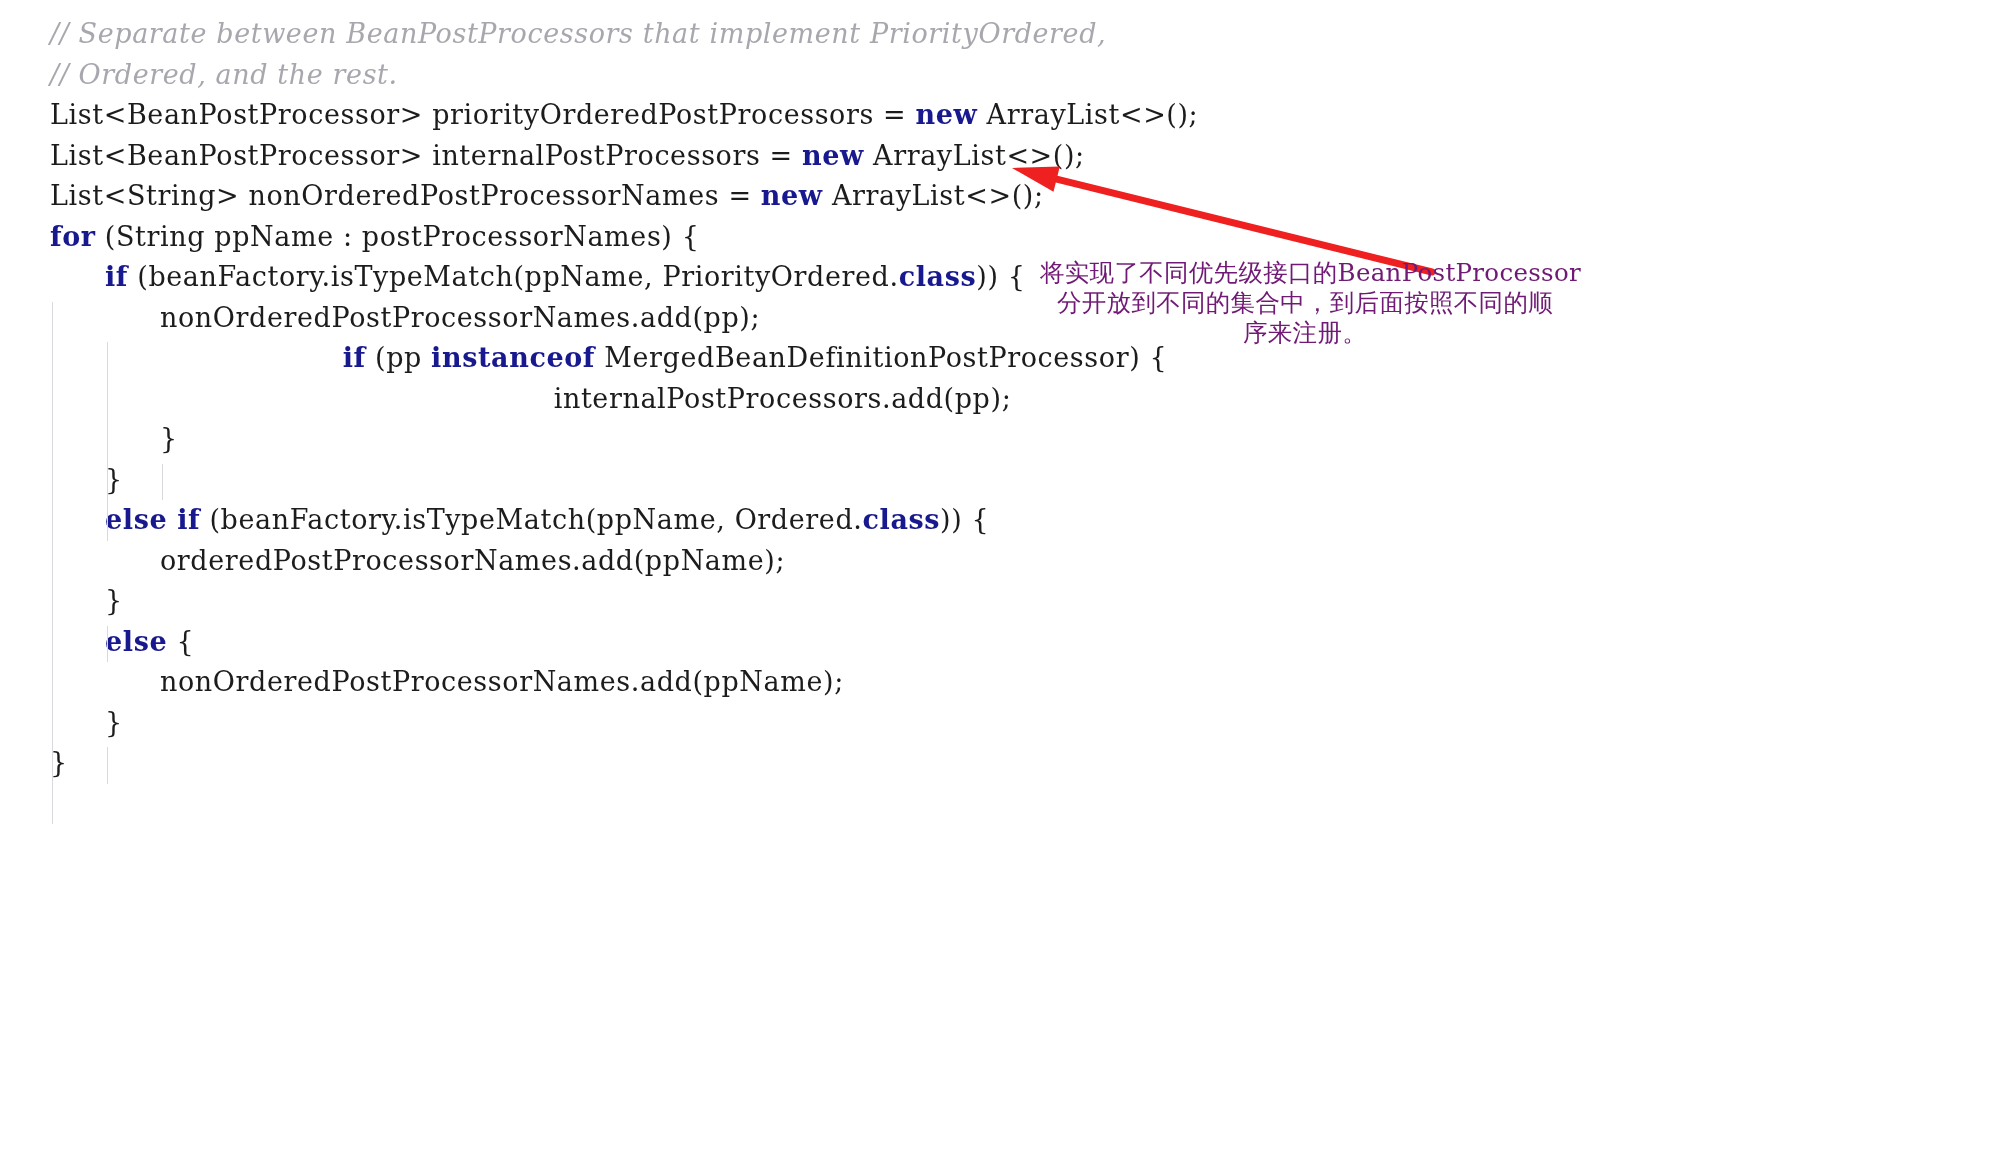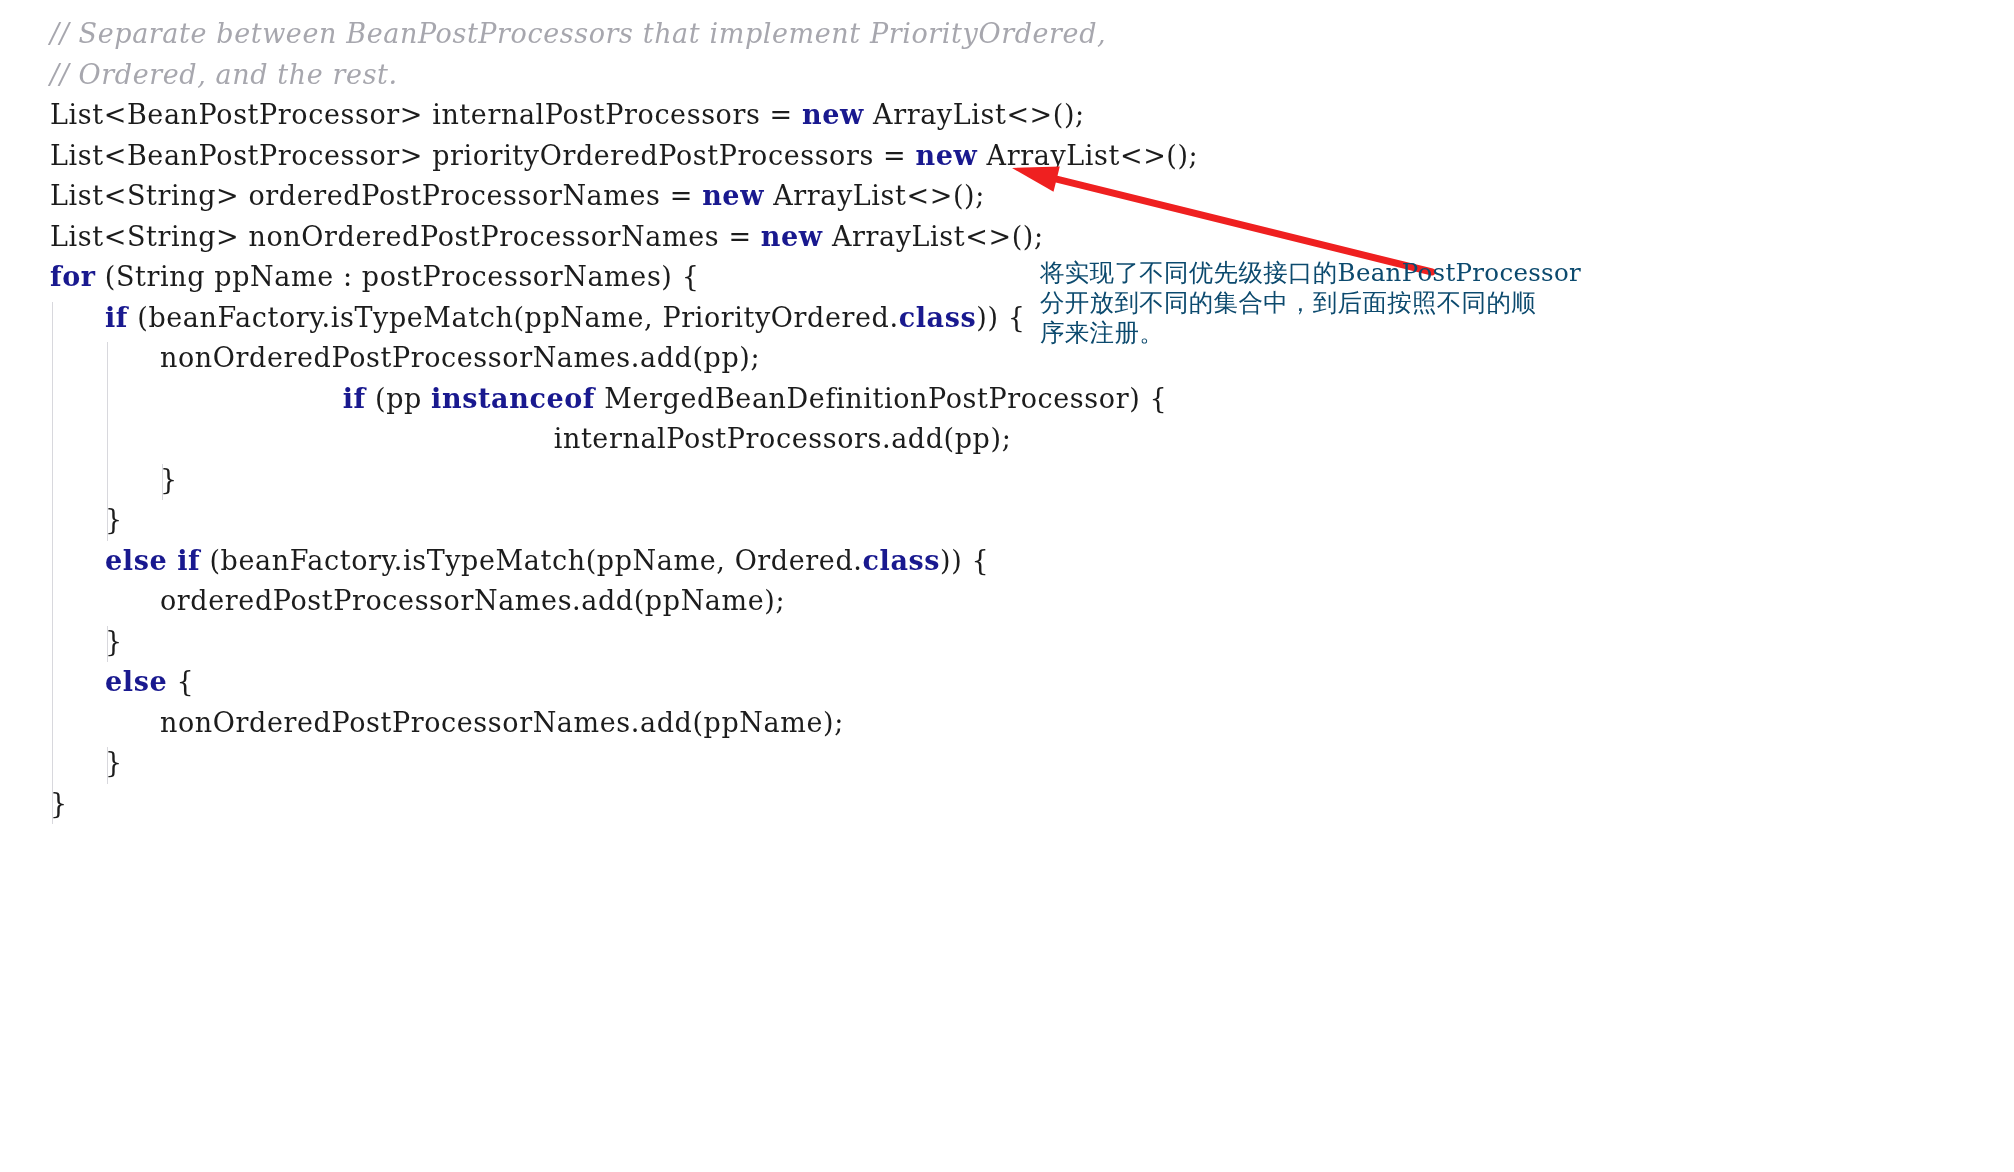--- a/index.html
+++ b/index.html
@@ -87,23 +87,22 @@
   }
 </style>
 </head>
 <body>
 
 <div id="stage">
 
   <div id="code-block">
       <div class="code-line" style="padding-left: 0px;"><span class="txt cmt">// Separate between BeanPostProcessors that implement PriorityOrdered,</span></div>
       <div class="code-line" style="padding-left: 0px;"><span class="txt cmt">// Ordered, and the rest.</span></div>
+      <div class="code-line" style="padding-left: 0px;"><span class="txt ">List&lt;BeanPostProcessor&gt; priorityOrderedPostProcessors = </span><span class="txt kw">new</span><span class="txt "> ArrayList&lt;&gt;();</span></div>
       <div class="code-line" style="padding-left: 0px;"><span class="txt ">List&lt;BeanPostProcessor&gt; internalPostProcessors = </span><span class="txt kw">new</span><span class="txt "> ArrayList&lt;&gt;();</span></div>
-      <div class="code-line" style="padding-left: 0px;"><span class="txt ">List&lt;BeanPostProcessor&gt; priorityOrderedPostProcessors = </span><span class="txt kw">new</span><span class="txt "> ArrayList&lt;&gt;();</span></div>
-      <div class="code-line" style="padding-left: 0px;"><span class="txt ">List&lt;String&gt; orderedPostProcessorNames = </span><span class="txt kw">new</span><span class="txt "> ArrayList&lt;&gt;();</span></div>
       <div class="code-line" style="padding-left: 0px;"><span class="txt ">List&lt;String&gt; nonOrderedPostProcessorNames = </span><span class="txt kw">new</span><span class="txt "> ArrayList&lt;&gt;();</span></div>
       <div class="code-line" style="padding-left: 0px;"><span class="txt kw">for</span><span class="txt "> (String ppName : postProcessorNames) {</span></div>
       <div class="code-line" style="padding-left: 55px;"><span class="txt kw">if</span><span class="txt "> (beanFactory.isTypeMatch(ppName, PriorityOrdered.</span><span class="txt kw">class</span><span class="txt ">)) {</span></div>
       <div class="code-line" style="padding-left: 110px;"><span class="txt ">nonOrderedPostProcessorNames.add(pp);</span></div>
       <div class="code-line" style="padding-left: 110px; text-align: center;"><span class="txt kw">if</span><span class="txt "> (pp </span><span class="txt kw">instanceof</span><span class="txt "> MergedBeanDefinitionPostProcessor) {</span></div>
       <div class="code-line" style="padding-left: 165px; text-align: center;"><span class="txt ">internalPostProcessors.add(pp);</span></div>
       <div class="code-line" style="padding-left: 110px;"><span class="txt ">}</span></div>
       <div class="code-line" style="padding-left: 55px;"><span class="txt ">}</span></div>
       <div class="code-line" style="padding-left: 55px;"><span class="txt kw">else if</span><span class="txt "> (beanFactory.isTypeMatch(ppName, Ordered.</span><span class="txt kw">class</span><span class="txt ">)) {</span></div>
       <div class="code-line" style="padding-left: 110px;"><span class="txt ">orderedPostProcessorNames.add(ppName);</span></div>
@@ -120,19 +119,19 @@
     </div>
 
   <svg id="arrow-layer" viewBox="0 0 2014 1172" xmlns="http://www.w3.org/2000/svg">
     <g>
       <line id="arrow-shaft" x1="1432" y1="272" x2="1056.6514576549512" y2="179.05655141932127" stroke="#ef2020" stroke-width="7" stroke-linecap="round"></line>
       <polygon id="arrow-head" points="1012,168 1059.7761352299767,166.43766121248723 1053.5267800799256,191.6754416261553" fill="#ef2020"></polygon>
 
     </g>
   </svg>
 
-  <div id="annotation" style="color: #0c4a6e;">
+  <div id="annotation" style="color: #701a75; text-align: center;">
       <div class="aline">将实现了不同优先级接口的BeanPostProcessor</div>
       <div class="aline">分开放到不同的集合中，到后面按照不同的顺</div>
       <div class="aline">序来注册。</div>
     </div>
 
 </div>
 
 </body></html>

